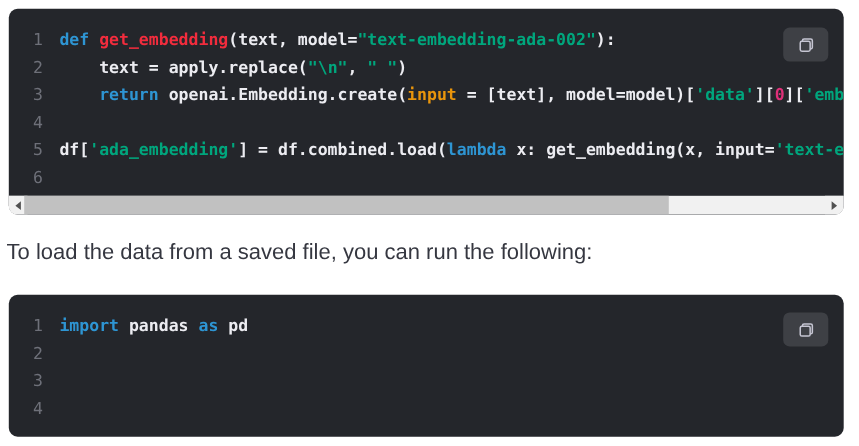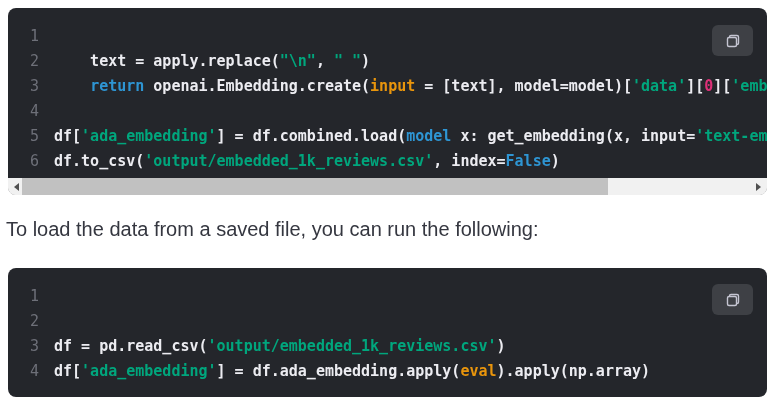--- a/index.html
+++ b/index.html
@@ -70,48 +70,48 @@
   .para{
     position:absolute;left:6px;top:219px;width:760px;
     font-size:20px;line-height:20px;color:var(--paragraph-text);
   }
 </style>
 </head>
 <body>
 
 <div class="code-card card1">
   <div class="code-area">
-      <div class="code-line"><span class="line-num">1</span></div>
+      <div class="code-line"><span class="line-num">1</span><span class="line-code"><span class="tok-k">def</span><span class="tok-p"> </span><span class="tok-f">get_embedding</span><span class="tok-p">(text, model=</span><span class="tok-s">"text-embedding-ada-002"</span><span class="tok-p">):</span></span></div>
       <div class="code-line"><span class="line-num">2</span><span class="line-code"><span class="tok-p">    text = apply.replace(</span><span class="tok-s">"\n"</span><span class="tok-p">, </span><span class="tok-s">" "</span><span class="tok-p">)</span></span></div>
       <div class="code-line"><span class="line-num">3</span><span class="line-code"><span class="tok-p">    </span><span class="tok-k">return</span><span class="tok-p"> openai.Embedding.create(</span><span class="tok-b">input</span><span class="tok-p"> = [text], model=model)[</span><span class="tok-s">'data'</span><span class="tok-p">][</span><span class="tok-n">0</span><span class="tok-p">][</span><span class="tok-s">'embedding'</span></span></div>
       <div class="code-line"><span class="line-num">4</span><span class="line-code"></span></div>
-      <div class="code-line"><span class="line-num">5</span><span class="line-code"><span class="tok-p">df[</span><span class="tok-s">'ada_embedding'</span><span class="tok-p">] = df.combined.load(</span><span class="tok-k">model</span><span class="tok-p"> x: get_embedding(x, input=</span><span class="tok-s">'text-embedding-ada-002'</span></span></div>
-      <div class="code-line"><span class="line-num">6</span><span class="line-code"><span class="tok-p">df.to_csv(</span><span class="tok-s">'output/embedded_1k_reviews.csv'</span><span class="tok-p">, index=</span><span class="tok-k">False</span><span class="tok-p">)</span></span></div>
+      <div class="code-line"><span class="line-num">5</span><span class="line-code"><span class="tok-p">df[</span><span class="tok-s">'ada_embedding'</span><span class="tok-p">] = df.combined.load(</span><span class="tok-k">lambda</span><span class="tok-p"> x: get_embedding(x, input=</span><span class="tok-s">'text-embedding-ada-002'</span></span></div>
+      <div class="code-line"><span class="line-num">6</span></div>
     </div>
   <button class="copy-btn">
     <svg width="16" height="16" viewBox="0 0 16 16">
       <rect x="4.5" y="2.5" width="9" height="9" rx="1.5" fill="none" stroke="var(--copy-icon)" stroke-width="1.4"></rect>
       <rect x="2.5" y="4.5" width="9" height="9" rx="1.5" fill="var(--copy-button-bg)" stroke="var(--copy-icon)" stroke-width="1.4"></rect>
     </svg>
   </button>
   <div class="hscrollbar">
     <button class="sb-arrow left"></button>
     <div class="sb-thumb"></div>
     <button class="sb-arrow right"></button>
   </div>
 </div>
 
 <div class="para">To load the data from a saved file, you can run the following:</div>
 
 <div class="code-card card2">
   <div class="code-area">
-      <div class="code-line"><span class="line-num">1</span></div>
+      <div class="code-line"><span class="line-num">1</span><span class="line-code"><span class="tok-k">import</span><span class="tok-p"> pandas </span><span class="tok-k">as</span><span class="tok-p"> pd</span></span></div>
       <div class="code-line"><span class="line-num">2</span><span class="line-code"></span></div>
-      <div class="code-line"><span class="line-num">3</span><span class="line-code"><span class="tok-p">df = pd.read_csv(</span><span class="tok-s">'output/embedded_1k_reviews.csv'</span><span class="tok-p">)</span></span></div>
-      <div class="code-line"><span class="line-num">4</span><span class="line-code"><span class="tok-p">df[</span><span class="tok-s">'ada_embedding'</span><span class="tok-p">] = df.ada_embedding.apply(</span><span class="tok-b">eval</span><span class="tok-p">).apply(np.array)</span></span></div>
+      <div class="code-line"><span class="line-num">3</span></div>
+      <div class="code-line"><span class="line-num">4</span></div>
     </div>
   <button class="copy-btn" style="top:16px;">
     <svg width="16" height="16" viewBox="0 0 16 16">
       <rect x="4.5" y="2.5" width="9" height="9" rx="1.5" fill="none" stroke="var(--copy-icon)" stroke-width="1.4"></rect>
       <rect x="2.5" y="4.5" width="9" height="9" rx="1.5" fill="var(--copy-button-bg)" stroke="var(--copy-icon)" stroke-width="1.4"></rect>
     </svg>
   </button>
 </div>
 
 </body></html>

